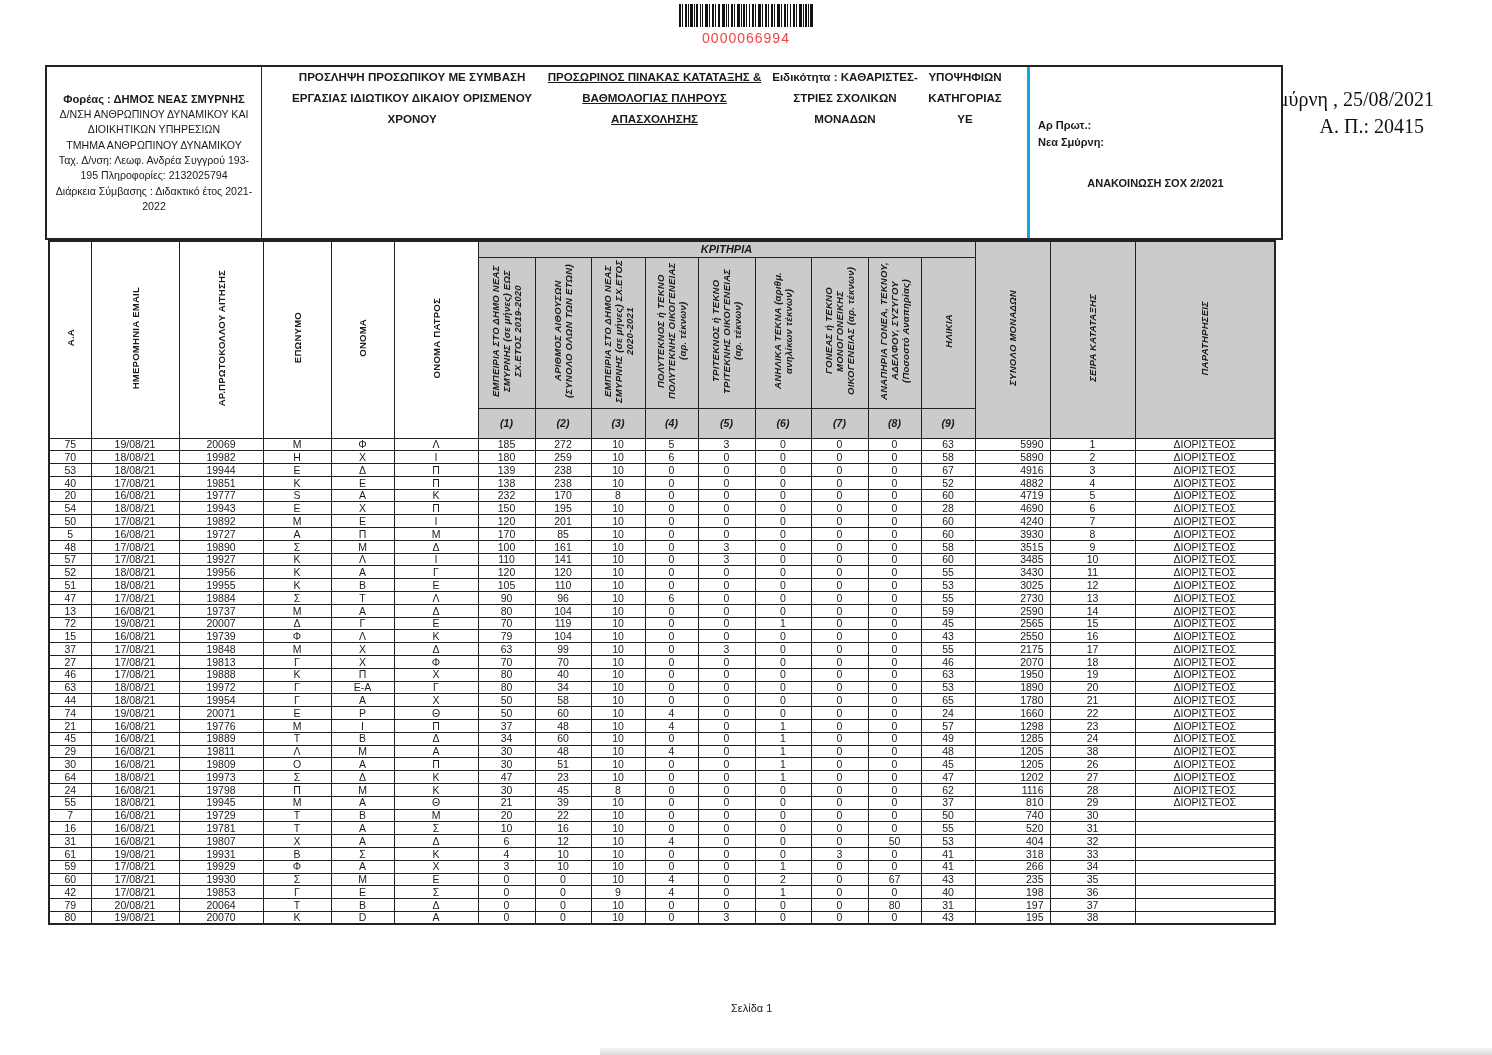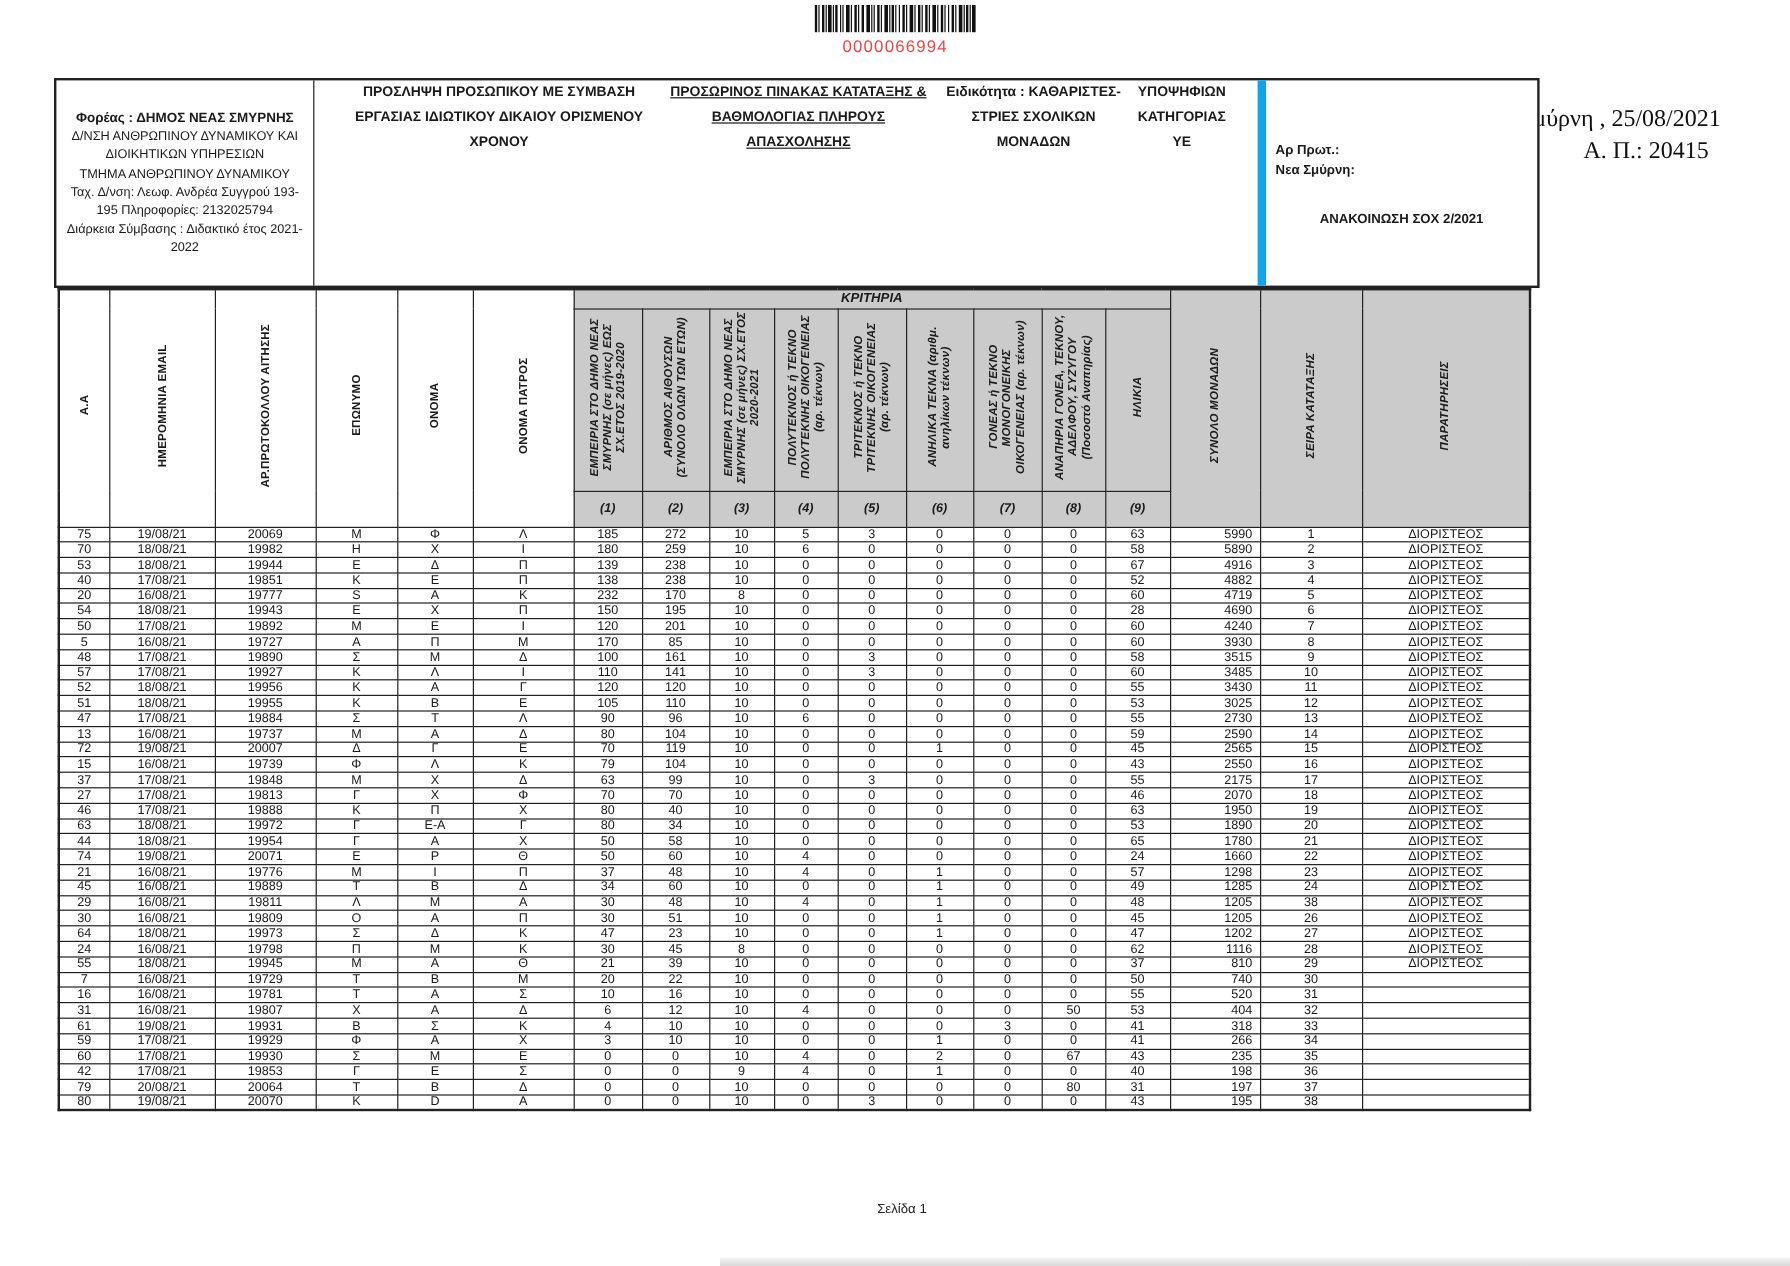--- a/index.html
+++ b/index.html
@@ -20,21 +20,21 @@
     display:flex;flex-direction:column;justify-content:center;text-align:center;
     padding:6px 8px;font-size:10.6px;line-height:1.45;
   }
   .hdr-left .b{font-weight:bold;font-size:11.2px;}
   .hdr-center{
     flex:1;display:flex;flex-direction:row;justify-content:center;text-align:center;
     font-size:11.6px;font-weight:bold;line-height:1.8;padding:0 20px;
   }
   .hdr-center .u{text-decoration:underline;}
   .hdr-right{
-    width:233px;border-left:7px solid #0ea5e9;box-sizing:border-box;position:relative;
+    width:254px;border-left:3px solid #0ea5e9;box-sizing:border-box;position:relative;
     font-size:11px;font-weight:bold;padding:50px 8px 8px 8px;line-height:1.5;
   }
   .hdr-right .announce{position:absolute;left:0;right:0;top:108px;text-align:center;font-weight:bold;font-size:11px;}
   
   .stamp{
     position:absolute;left:1150px;top:86px;width:284px;text-align:right;
     font-family:"Liberation Serif",serif;font-size:20px;color:#111;line-height:1.35;
   }
   .stamp .l2{padding-right:10px;}
   

